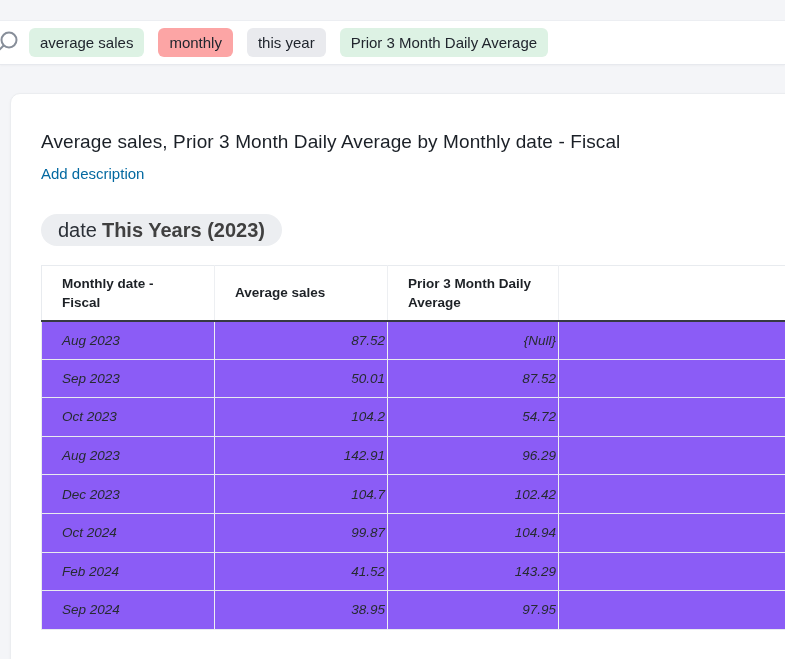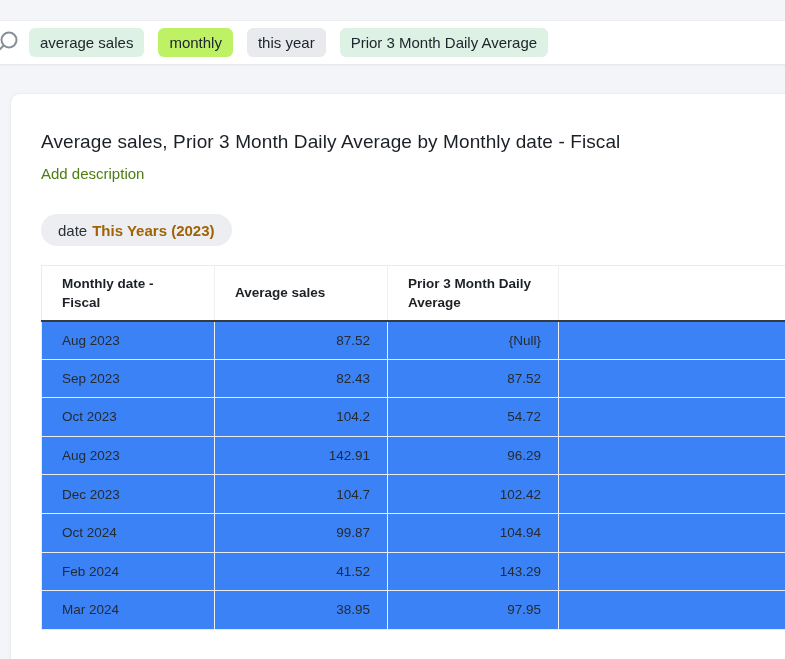--- a/index.html
+++ b/index.html
@@ -30,21 +30,21 @@
   .tokens { display:flex; align-items:center; gap:14px; margin-left:9px; }
   .token {
     font-size:15px; line-height:1;
     padding:7px 11px 7px 11px;
     border-radius:6px;
     color:#21262e;
     white-space:nowrap;
     cursor:pointer;
   }
   .tok-green  { background:#ddf2e4; }
-  .tok-purple { background:#bef264; }
+  .tok-purple { background:#fca5a5; }
   .tok-gray   { background:#e9eaee; }
 
   
   .card {
     position:absolute; top:93px; left:10px; right:-24px; bottom:-24px;
     background:#ffffff;
     border:1px solid #ebedf0;
     border-radius:10px;
     box-shadow:0 1px 3px rgba(30,35,45,0.04);
     padding-left:30px;
@@ -53,39 +53,39 @@
     margin-top:35px;
     font-size:19px;
     font-weight:500;
     letter-spacing:.1px;
     color:#1b2027;
     line-height:26px;
   }
   .card-desc {
     margin-top:9px;
     font-size:15px;
-    color:#4d7c0f;
+    color:#0369a1;
     line-height:20px;
     cursor:pointer;
     width:fit-content;
   }
   .filter-pill {
     margin-top:30px;
     display:inline-flex; align-items:center;
     height:32px;
     padding:0 17px;
     background:#eceef1;
     border-radius:16px;
-    font-size:15px;
+    font-size:20px;
     color:#2b3037;
     cursor:pointer;
     gap:5px;
     justify-content:center;
   }
-  .filter-pill .pill-value { font-weight:700; color:#a16207; }
+  .filter-pill .pill-value { font-weight:700; color:#404040; }
 
   
   .table-wrap { margin-top:19px; width:760px; }
   table {
     border-collapse:collapse;
     table-layout:fixed;
     width:760px;
     font-size:13.5px;
   }
   col.c1 { width:173px; }
@@ -103,24 +103,25 @@
     color:#1d2126;
     line-height:19px;
     border-bottom:2px solid #363a41;
     background:#ffffff;
     cursor:pointer;
   }
   td {
     height:38.6px;
     vertical-align:middle;
     color:#262b31;
-    background:#3b82f6;
+    background:#8b5cf6;
+    font-style:italic;
   }
   td.cell-label { text-align:left; padding-left:20px; }
-  td.cell-num   { text-align:right; padding-right:17px; }
+  td.cell-num   { text-align:right; padding-right:2px; }
   td.cell-empty { }
   th:last-child, td:last-child { border-right:none; }
 </style>
 </head>
 <body>
 
 <div class="searchbar">
   <svg class="search-icon" viewBox="0 0 26 26" fill="none" stroke="currentColor" stroke-width="2" stroke-linecap="round">
     <circle cx="15" cy="10" r="7.5"></circle>
     <line x1="9.4" y1="15.8" x2="3.5" y2="21.7"></line>
@@ -162,21 +163,21 @@
       </thead>
       <tbody id="table-body">
           <tr>
             <td class="cell-label">Aug 2023</td>
             <td class="cell-num">87.52</td>
             <td class="cell-num">{Null}</td>
             <td class="cell-empty"></td>
           </tr>
           <tr>
             <td class="cell-label">Sep 2023</td>
-            <td class="cell-num">82.43</td>
+            <td class="cell-num">50.01</td>
             <td class="cell-num">87.52</td>
             <td class="cell-empty"></td>
           </tr>
           <tr>
             <td class="cell-label">Oct 2023</td>
             <td class="cell-num">104.2</td>
             <td class="cell-num">54.72</td>
             <td class="cell-empty"></td>
           </tr>
           <tr>
@@ -197,21 +198,21 @@
             <td class="cell-num">104.94</td>
             <td class="cell-empty"></td>
           </tr>
           <tr>
             <td class="cell-label">Feb 2024</td>
             <td class="cell-num">41.52</td>
             <td class="cell-num">143.29</td>
             <td class="cell-empty"></td>
           </tr>
           <tr>
-            <td class="cell-label">Mar 2024</td>
+            <td class="cell-label">Sep 2024</td>
             <td class="cell-num">38.95</td>
             <td class="cell-num">97.95</td>
             <td class="cell-empty"></td>
           </tr>
         </tbody>
     </table>
   </div>
 </div>
 
 </body></html>

